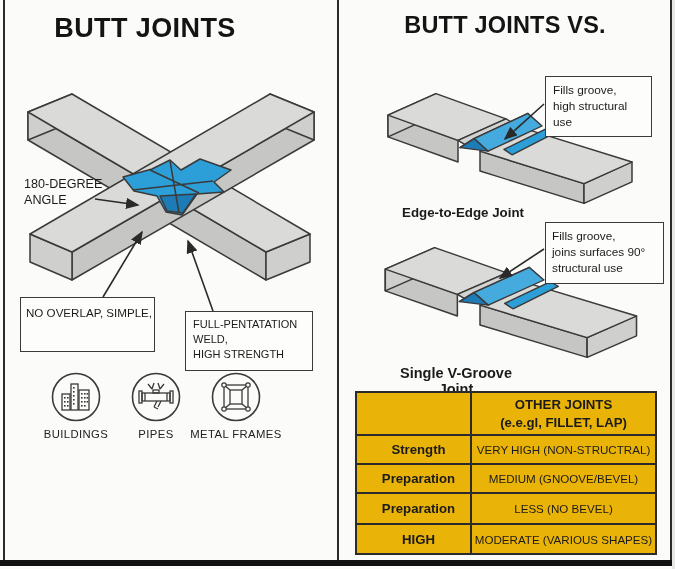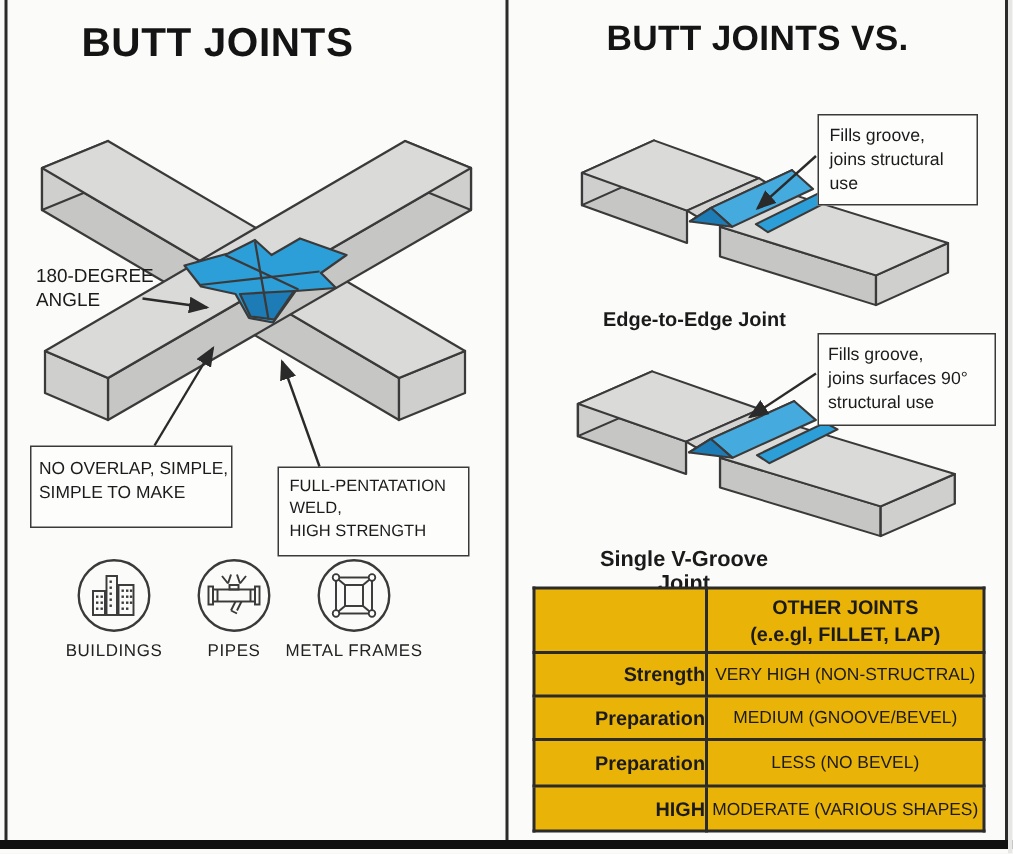--- a/index.html
+++ b/index.html
@@ -34,21 +34,21 @@
 
   .joint-label{position:absolute;text-align:center;font-weight:bold;color:#1a1a1a;}
   .jl-1{left:398px;top:205px;width:130px;font-size:13.3px;}
   .jl-2{left:388px;top:365px;width:136px;font-size:14.5px;}
 
   .cmp-table{position:absolute;left:355px;top:391px;border-collapse:collapse;table-layout:fixed;}
   .cmp-table td{border:2px solid #2b2b2b;background:#eab308;padding:0;}
   .cmp-table .corner{width:113px;}
   .cmp-table .head{width:183px;height:41px;text-align:center;font-weight:bold;font-size:13.2px;line-height:1.3;}
   .cmp-table .head span{display:block;}
-  .cmp-table .lbl{font-weight:bold;font-size:13.2px;padding-left:10px;text-align:right;}
+  .cmp-table .lbl{font-weight:bold;font-size:13.2px;padding-left:10px;text-align:center;}
   .cmp-table .val{font-size:11.6px;text-align:center;}
 
   svg{display:block;}
   .abs{position:absolute;}
   .overlay{pointer-events:none;}
 </style>
 </head>
 <body>
 
 <div id="app">
@@ -88,21 +88,20 @@
     </g>
   </svg>
 
   <div class="angle-label">
     <span>180-DEGREE</span>
     <span>ANGLE</span>
   </div>
 
   <div class="callout co-simple">
     <span>NO OVERLAP, SIMPLE,</span>
-    <span>SIMPLE TO MAKE</span>
   </div>
 
   <div class="callout co-weld">
     <span>FULL-PENTATATION</span>
     <span>WELD,</span>
     <span>HIGH STRENGTH</span>
   </div>
 
   <div class="app-item ai-1">
     <svg width="52" height="52" viewBox="0 0 52 52">
@@ -202,21 +201,21 @@
         <polygon points="82,84 96,74 110,88" fill="#1d7cb5"></polygon>
       </g>
     </defs>
   </svg>
 
   <svg class="abs" style="left:378px;top:72px;" width="270" height="135" viewBox="0 0 270 150" preserveAspectRatio="none">
     <use href="#joint-art"></use>
   </svg>
   <div class="callout co-r1">
     <span>Fills groove,</span>
-    <span>joins structural</span>
+    <span>high structural</span>
     <span>use</span>
   </div>
   <div class="joint-label jl-1">Edge-to-Edge Joint</div>
 
   <svg class="abs" style="left:375px;top:226px;" width="278" height="135" viewBox="0 0 270 150" preserveAspectRatio="none">
     <use href="#joint-art"></use>
   </svg>
   <div class="callout co-r2">
     <span>Fills groove,</span>
     <span>joins surfaces 90°</span>

